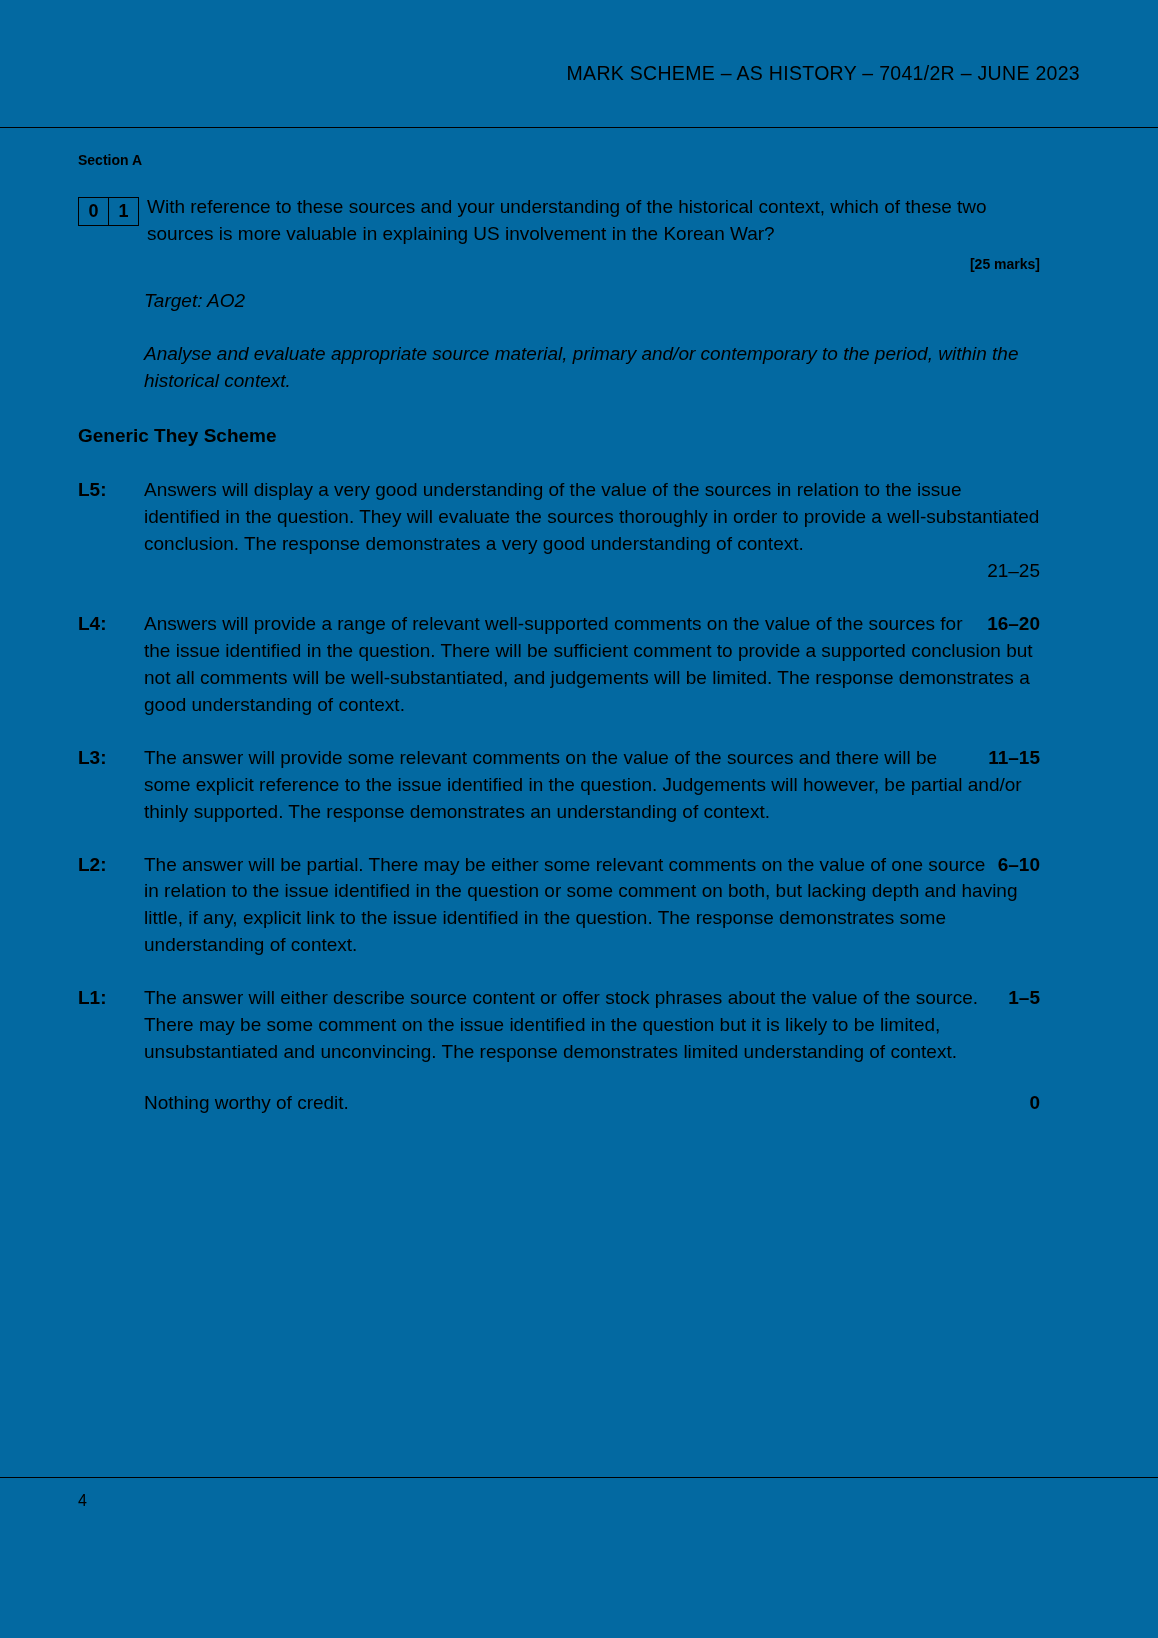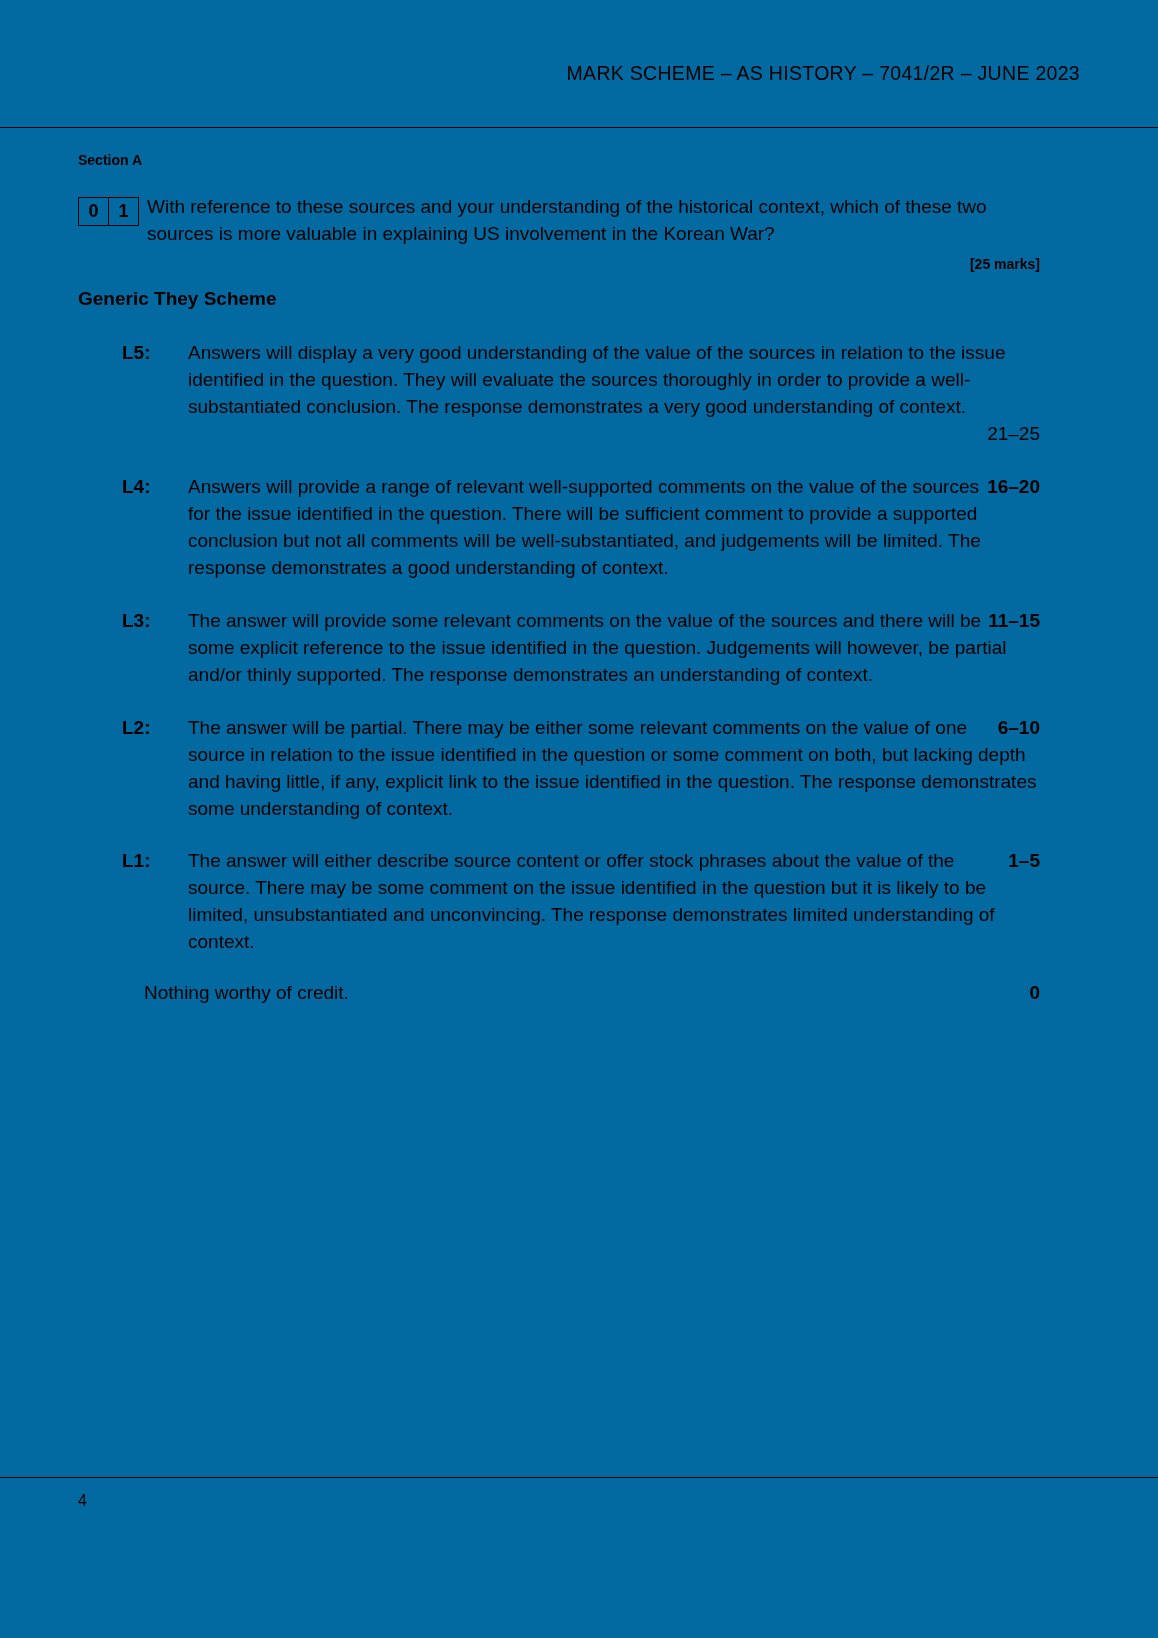--- a/index.html
+++ b/index.html
@@ -121,21 +121,20 @@
   .level-row {
     display: flex;
     align-items: flex-start;
     margin-bottom: 26px;
   }
   .level-label {
     flex: 0 0 66px;
     font-weight: bold;
     font-size: 19px;
     line-height: 1.42;
-    margin-left: 44px;
   }
   .level-body {
     flex: 1 1 auto;
     font-size: 19px;
     line-height: 1.42;
     position: relative;
   }
   .level-body .mark-range {
     font-weight: bold;
     float: right;
@@ -179,20 +178,24 @@
     <div class="question-block">
       <div class="qnum">
         <span class="first">0</span>
         <span>1</span>
       </div>
       <div class="qtext">With reference to these sources and your understanding of the historical context, which of these two sources is more valuable in explaining US involvement in the Korean War?</div>
     </div>
 
     <div class="marks">[25 marks]</div>
 
+    <div class="indent">
+      <div class="italic target">Target: AO2</div>
+      <div class="italic ao-desc">Analyse and evaluate appropriate source material, primary and/or contemporary to the period, within the historical context.</div>
+    </div>
 
     <div class="generic-title">Generic They Scheme</div>
 
     <div>
 
       <div class="level-row">
         <div class="level-label">L5:</div>
         <div class="level-body">
           <div>Answers will display a very good understanding of the value of the sources in relation to the issue identified in the question. They will evaluate the sources thoroughly in order to provide a well-substantiated conclusion. The response demonstrates a very good understanding of context.</div>
           <div class="range-line">21–25</div>

